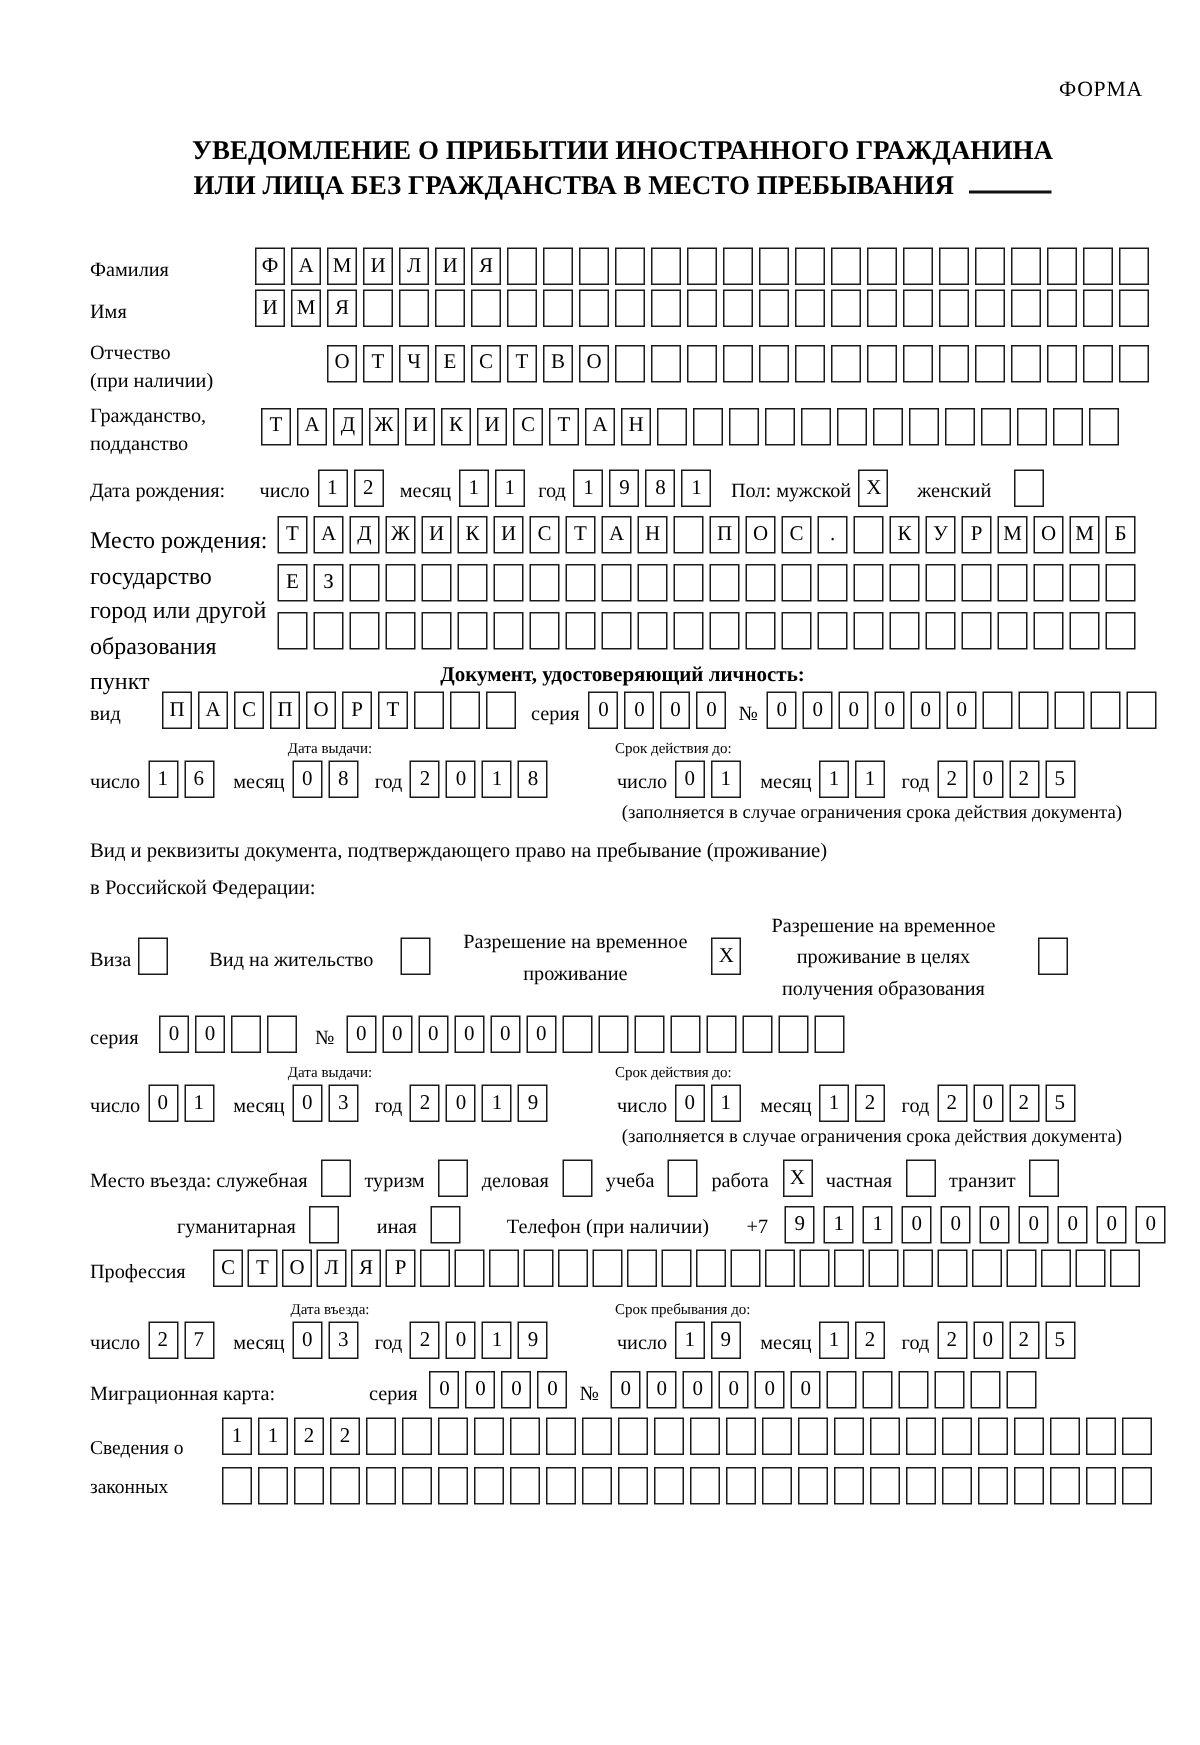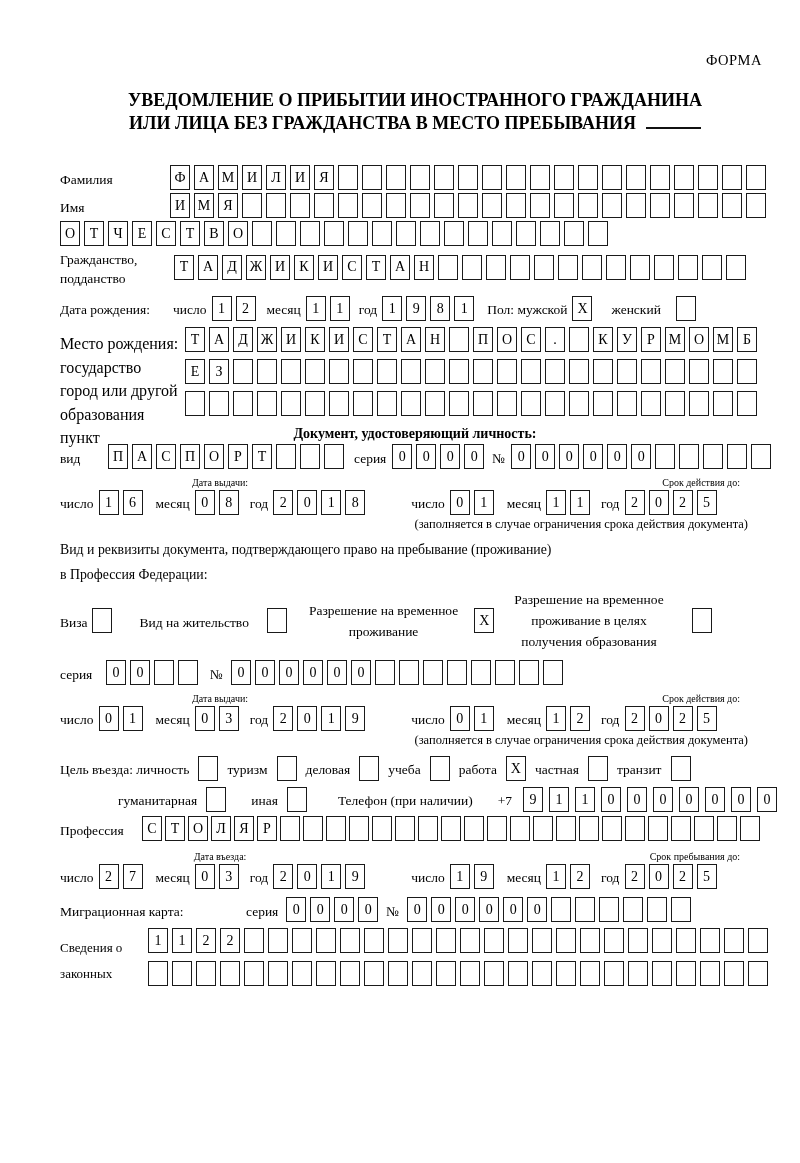--- a/index.html
+++ b/index.html
@@ -19,21 +19,21 @@
   .cells{display:flex;gap:4px;flex:0 0 auto;}
   .cell{
     box-sizing:border-box;flex:0 0 20px;width:20px;height:25px;
     border:1.8px solid #1a1a1a;display:flex;align-items:center;justify-content:center;
     font-size:14px;line-height:1;background:#fff;
   }
   .dg{display:flex;align-items:flex-start;gap:5px;}
   .dg .lbl{padding-top:4px;}
   .dhead{display:flex;font-size:10px;margin-top:8px;}
   .dh1{width:320px;text-align:center;}
-  .dh2{width:330px;text-align:right;margin-left:30px;}
+  .dh2{width:330px;text-align:left;margin-left:30px;}
   .rnote{margin-top:2px;font-size:12.5px;text-align:right;padding-right:22px;}
   .idhead{margin-top:3px;text-align:center;font-weight:bold;font-size:14px;}
   .plain{font-size:13.8px;line-height:20px;}
   .cblock{font-size:13.5px;line-height:21px;text-align:center;flex:0 0 auto;}
   .bp-labels{width:125px;line-height:23.5px;font-size:16px;height:86px;flex:0 0 auto;}
   .bp-rows .cells{margin-bottom:7px;}
   .repr-labels{width:88px;font-size:13px;line-height:26px;flex:0 0 auto;}
   .repr-rows .cells{margin-bottom:8px;}
 </style>
 </head>
@@ -105,20 +105,24 @@
         <div class="cell"></div>
         <div class="cell"></div>
         <div class="cell"></div>
         <div class="cell"></div>
         <div class="cell"></div>
         <div class="cell"></div>
       </div>
   </div>
 
   <div class="frow" style="margin-top:3px">
+    <div class="lbl" style="width:158px">
+      <div>Отчество</div>
+      <div>(при наличии)</div>
+    </div>
     <div class="cells">
         <div class="cell">О</div>
         <div class="cell">Т</div>
         <div class="cell">Ч</div>
         <div class="cell">Е</div>
         <div class="cell">С</div>
         <div class="cell">Т</div>
         <div class="cell">В</div>
         <div class="cell">О</div>
         <div class="cell"></div>
@@ -365,21 +369,21 @@
           <div class="cell">2</div>
           <div class="cell">0</div>
           <div class="cell">2</div>
           <div class="cell">5</div>
         </div>
     </div>
   </div>
   <div class="rnote">(заполняется в случае ограничения срока действия документа)</div>
 
   <div class="plain" style="margin-top:8px">Вид и реквизиты документа, подтверждающего право на пребывание (проживание)</div>
-  <div class="plain" style="margin-top:5px">в Профессия Федерации:</div>
+  <div class="plain" style="margin-top:5px">в Российской Федерации:</div>
 
   <div class="frow" style="margin-top:4px">
     <span class="lbl">Виза</span>
     <div class="cell" style="margin-left:4px"></div>
     <span class="lbl" style="margin-left:28px">Вид на жительство</span>
     <div class="cell" style="margin-left:18px"></div>
     <div class="cblock" style="margin-left:22px">
       <div>Разрешение на временное</div>
       <div>проживание</div>
     </div>
@@ -459,21 +463,21 @@
           <div class="cell">2</div>
           <div class="cell">0</div>
           <div class="cell">2</div>
           <div class="cell">5</div>
         </div>
     </div>
   </div>
   <div class="rnote">(заполняется в случае ограничения срока действия документа)</div>
 
   <div class="frow dg" style="margin-top:8px;gap:9px">
-    <span class="lbl">Цель въезда: личность</span>
+    <span class="lbl">Место въезда: служебная</span>
     <div class="cell"></div>
     <span class="lbl">туризм</span>
     <div class="cell"></div>
     <span class="lbl">деловая</span>
     <div class="cell"></div>
     <span class="lbl">учеба</span>
     <div class="cell"></div>
     <span class="lbl">работа</span>
     <div class="cell">X</div>
     <span class="lbl">частная</span>

